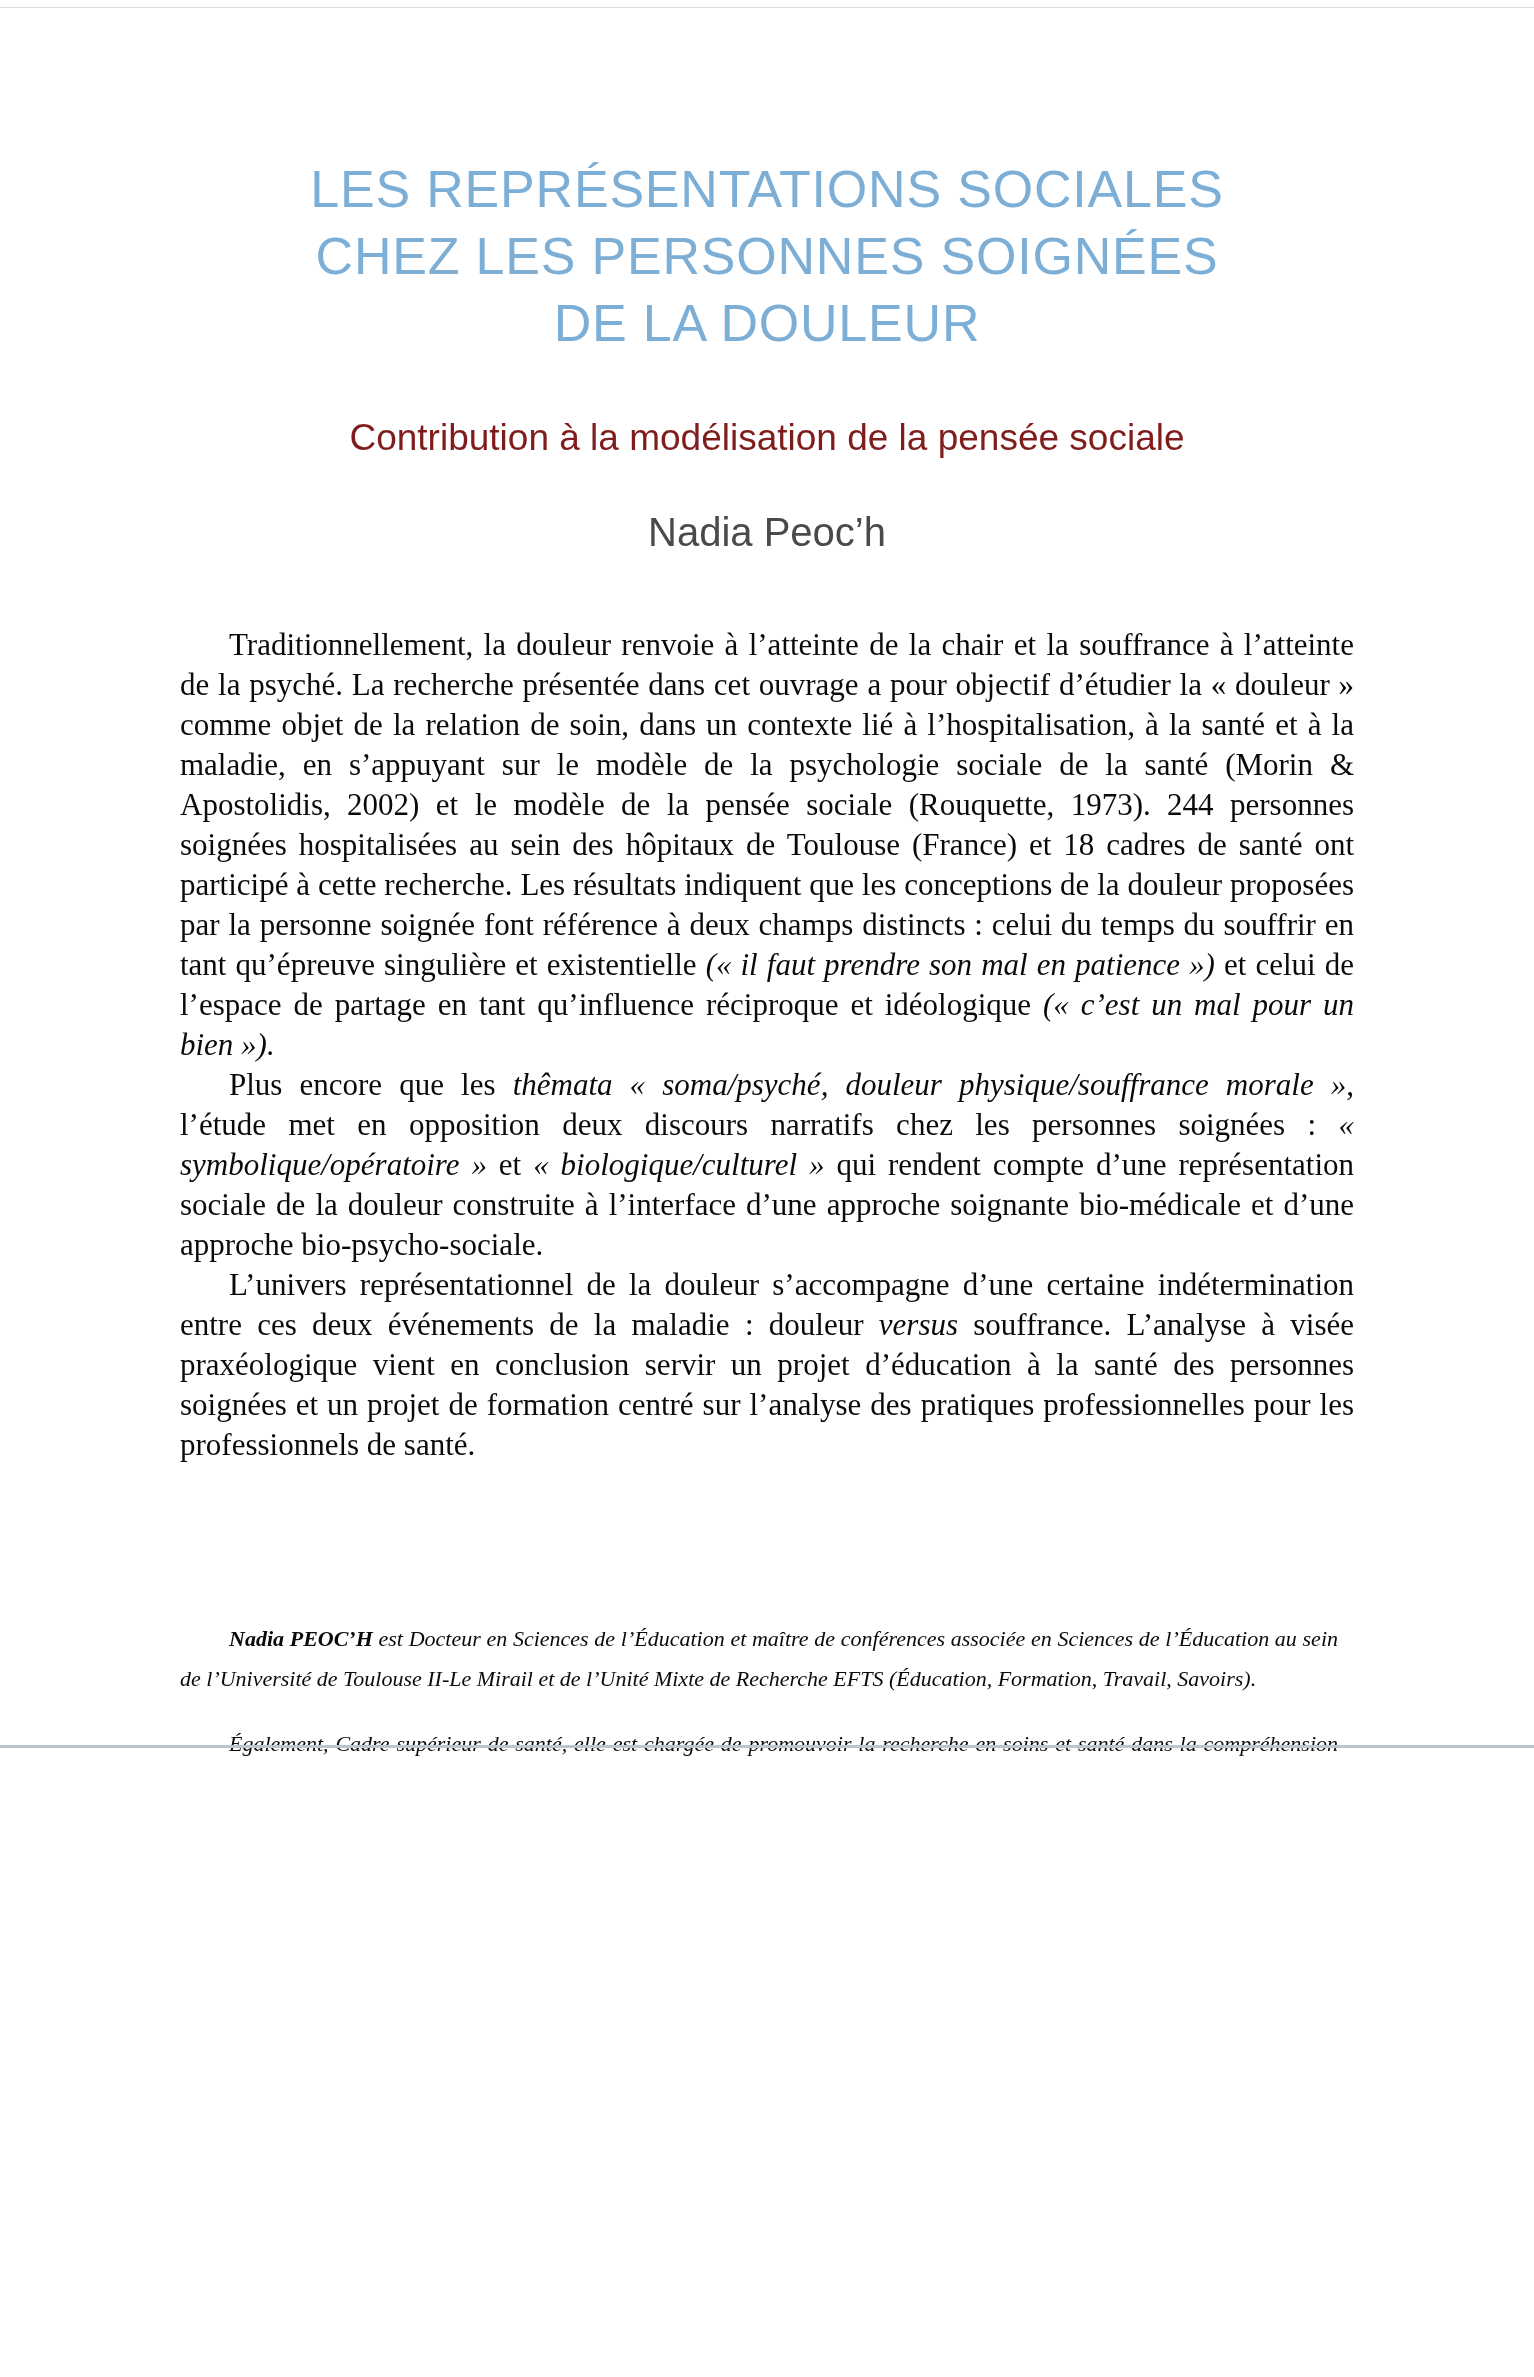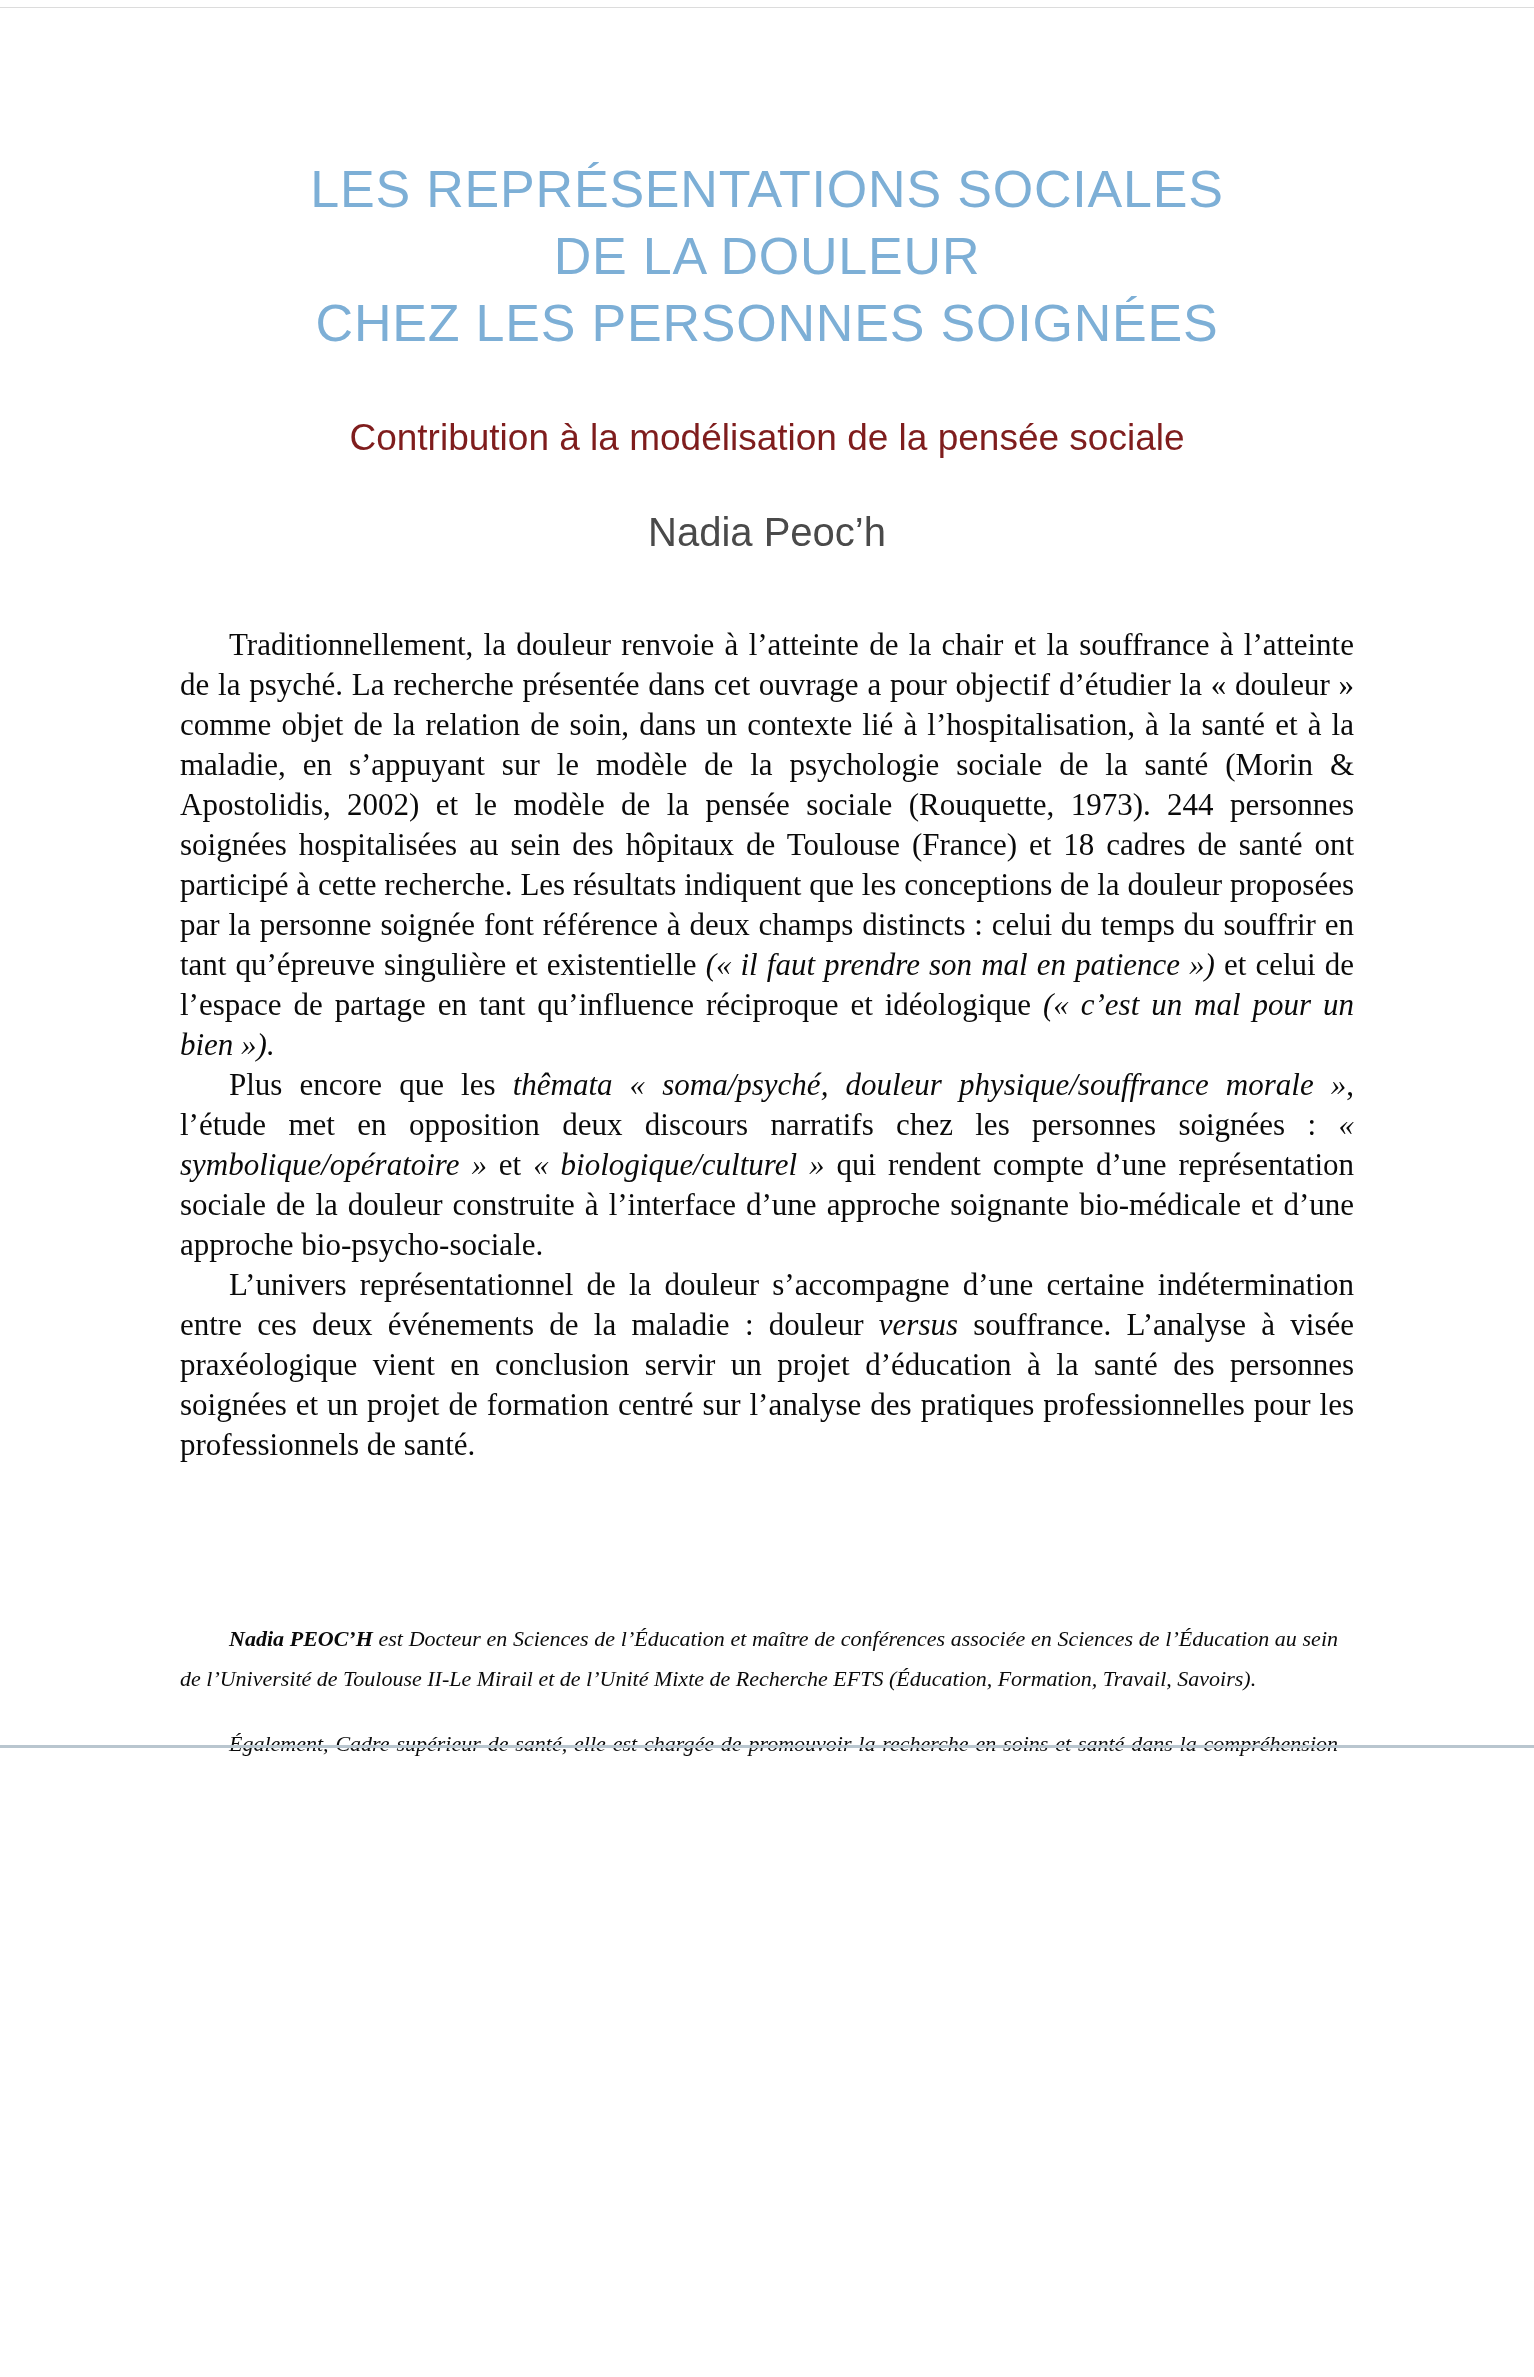--- a/index.html
+++ b/index.html
@@ -120,22 +120,22 @@
 </head>
 <body>
 
 <div class="page">
 
   <div class="edge-line-top"></div>
 
   <div class="title-block">
     <h1>
       <span>LES REPRÉSENTATIONS SOCIALES</span>
+      <span>CHEZ LES PERSONNES SOIGNÉES</span>
       <span>DE LA DOULEUR</span>
-      <span>CHEZ LES PERSONNES SOIGNÉES</span>
     </h1>
   </div>
 
   <div class="subtitle">Contribution à la modélisation de la pensée sociale</div>
 
   <div class="author">Nadia Peoc’h</div>
 
   <section class="abstract">
     <p><span>Traditionnellement, la douleur renvoie à l’atteinte de la chair et la souffrance à l’atteinte de la psyché. La recherche présentée dans cet ouvrage a pour objectif d’étudier la « douleur » comme objet de la relation de soin, dans un contexte lié à l’hospitalisation, à la santé et à la maladie, en s’appuyant sur le modèle de la psychologie sociale de la santé (Morin &amp; Apostolidis, 2002) et le modèle de la pensée sociale (Rouquette, 1973). 244 personnes soignées hospitalisées au sein des hôpitaux de Toulouse (France) et 18 cadres de santé ont participé à cette recherche. Les résultats indiquent que les conceptions de la douleur proposées par la personne soignée font référence à deux champs distincts : celui du temps du souffrir en tant qu’épreuve singulière et existentielle </span><em>(« il faut prendre son mal en patience »)</em><span> et celui de l’espace de partage en tant qu’influence réciproque et idéologique </span><em>(« c’est un mal pour un bien »).</em></p>
     <p><span>Plus encore que les </span><em>thêmata « soma/psyché, douleur physique/souffrance morale »</em><span>, l’étude met en opposition deux discours narratifs chez les personnes soignées : </span><em>« symbolique/opératoire »</em><span> et </span><em>« biologique/culturel »</em><span> qui rendent compte d’une représentation sociale de la douleur construite à l’interface d’une approche soignante bio-médicale et d’une approche bio-psycho-sociale.</span></p>

